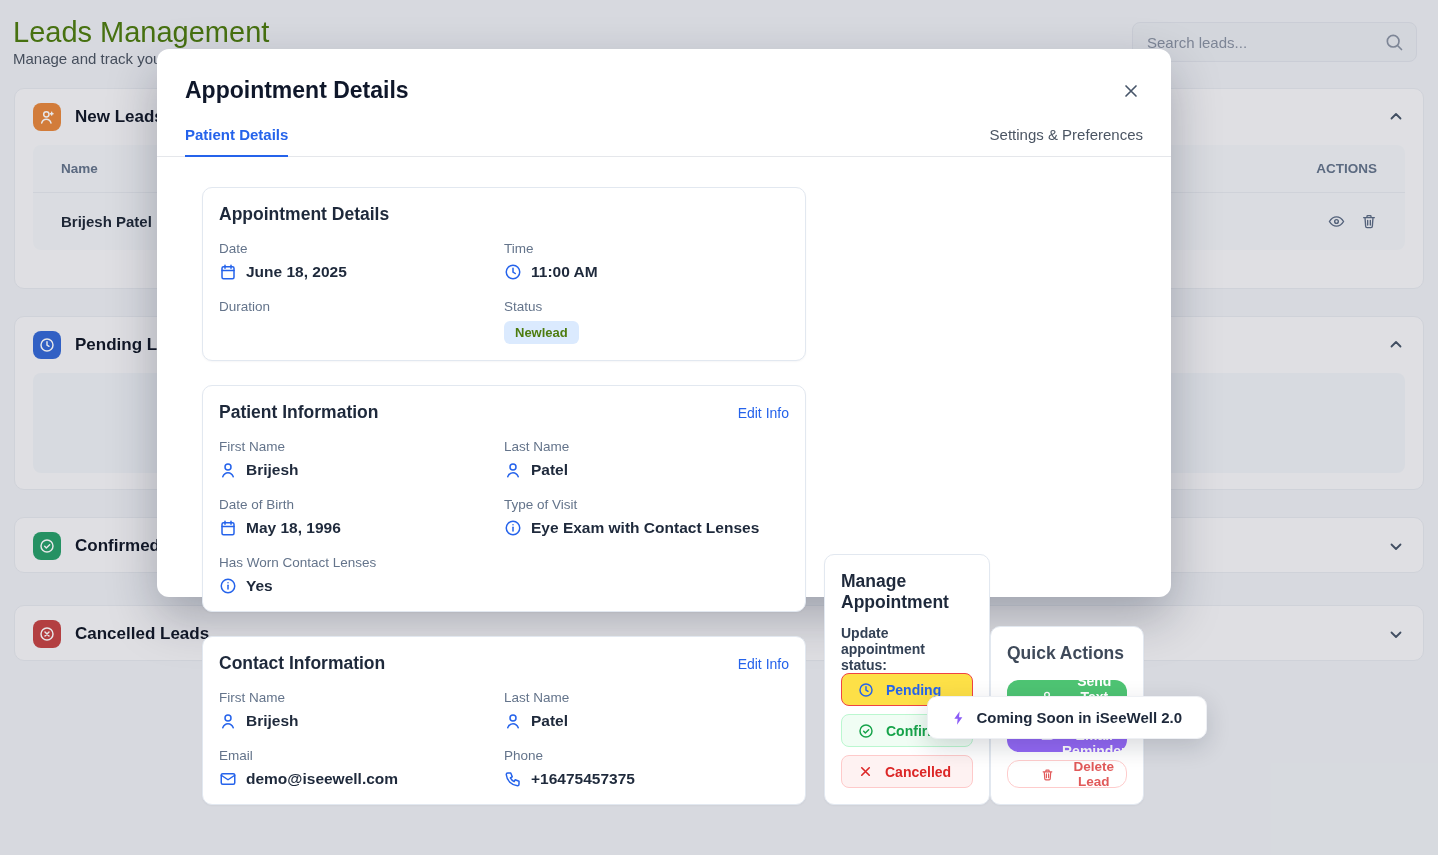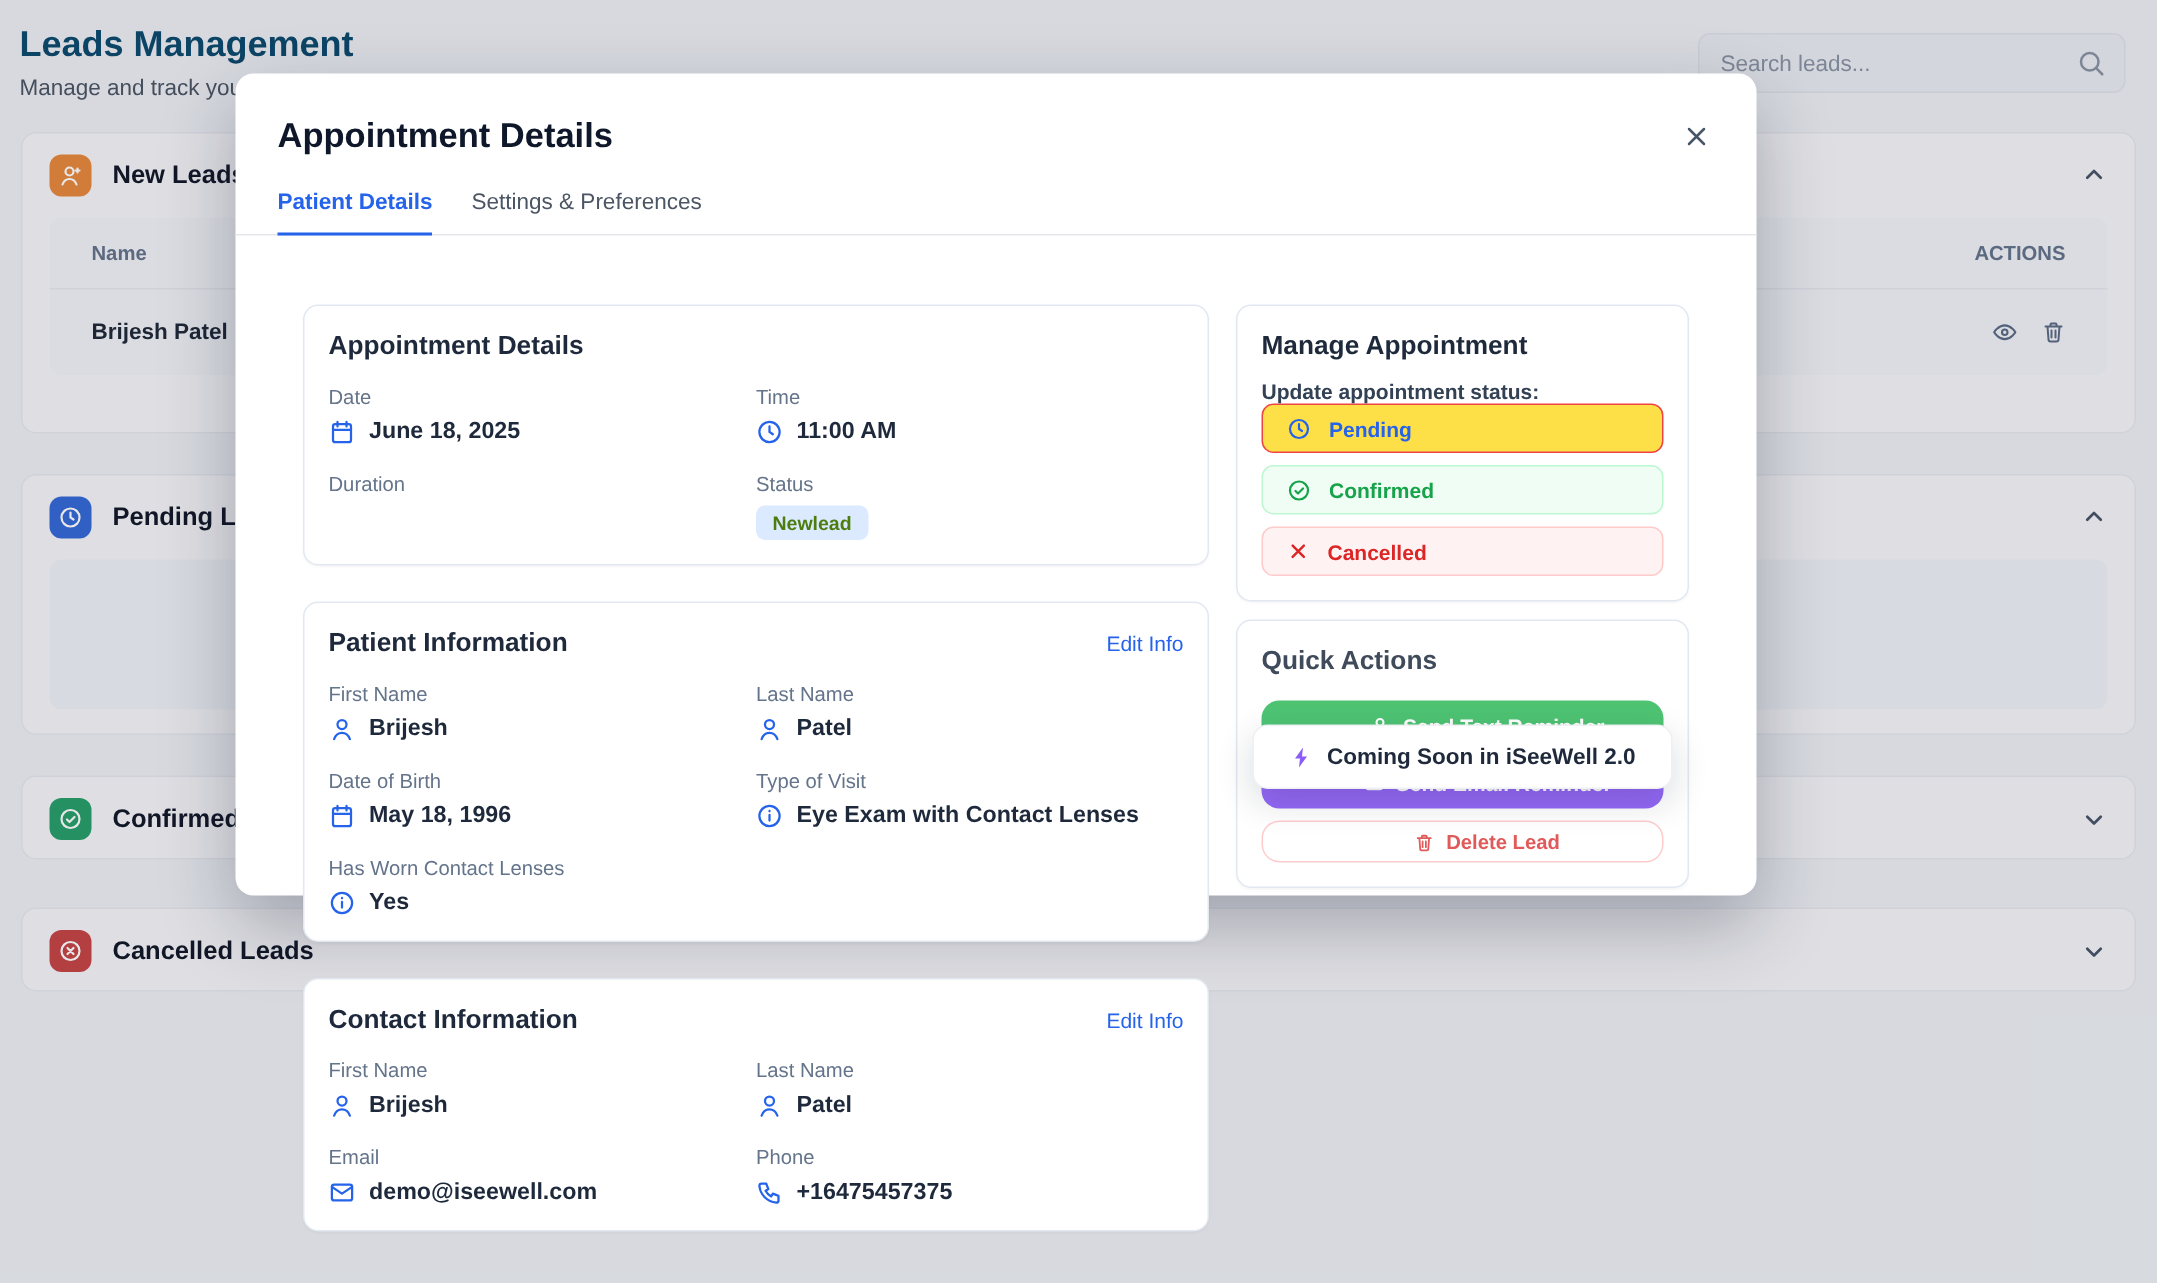--- a/index.html
+++ b/index.html
@@ -8,21 +8,21 @@
     font-family:"Liberation Sans", sans-serif;
     background:#eef0f4;
     position:relative;
     overflow:hidden;
     color:#0f172a;
   }
   svg { display:block; }
 
   
   .bg-page { position:absolute; inset:0; z-index:1; }
-  .page-title { position:absolute; left:13px; top:16px; font-size:24px; font-weight:700; color:#0c4a6e; }
+  .page-title { position:absolute; left:13px; top:16px; font-size:29px; font-weight:400; color:#4d7c0f; }
   .page-subtitle { position:absolute; left:13px; top:50px; font-size:15px; color:#4b5563; }
   .search-box {
     position:absolute; right:21px; top:22px; width:285px; height:40px;
     background:#e9ecf1; border:1px solid #dfe3ea; border-radius:8px;
     display:flex; align-items:center; padding:0 12px 0 14px;
   }
   .search-box input {
     border:none; outline:none; background:transparent; flex:1;
     font-size:15px; color:#374151; font-family:"Liberation Sans", sans-serif;
   }
@@ -64,27 +64,27 @@
 
   
   .modal {
     position:absolute; left:157px; top:49px; width:1014px; height:548px;
     background:#ffffff; border-radius:12px; z-index:3;
     box-shadow:0 20px 50px rgba(15,23,42,0.28);
   }
   .modal-head { padding:28px 28px 0; position:relative; }
   .modal-title { font-size:23px; font-weight:700; color:#0f172a; }
   .modal-close { position:absolute; right:30px; top:32px; color:#475569; cursor:pointer; }
-  .tabs { display:flex; gap:26px; margin:22px 0 16px; padding:0 28px; border-bottom:1px solid #e5e7eb; }
+  .tabs { display:flex; gap:26px; margin:22px 0 0; padding:0 28px; border-bottom:1px solid #e5e7eb;justify-content:space-between; }
   .tab { font-size:15px; padding:0 0 12px; color:#4b5563; cursor:pointer; }
   .tab.active { color:#2563eb; font-weight:600; border-bottom:2px solid #2563eb; margin-bottom:-1px; }
 
   .modal-body { display:flex; gap:18px; padding:30px 45px 45px; }
   .col-left { width:604px; display:flex; flex-direction:column; gap:24px; }
-  .col-right { width:302px; display:flex; flex-direction:column; gap:12px; }
+  .col-right { width:302px; display:flex; flex-direction:row; gap:0;align-items:flex-end; }
 
   .card {
     border:1px solid #e2e8f0; border-radius:10px; background:#fff;
     padding:16px; box-shadow:0 1px 2px rgba(15,23,42,0.04);
   }
   .card-head { display:flex; align-items:center; justify-content:space-between; margin-bottom:16px; }
   .card-title { font-size:17.5px; font-weight:700; color:#1e293b; }
   .edit-link { font-size:14px; color:#2563eb; cursor:pointer; }
 
   .field-grid { display:grid; grid-template-columns:1fr 1fr; row-gap:18px; }

